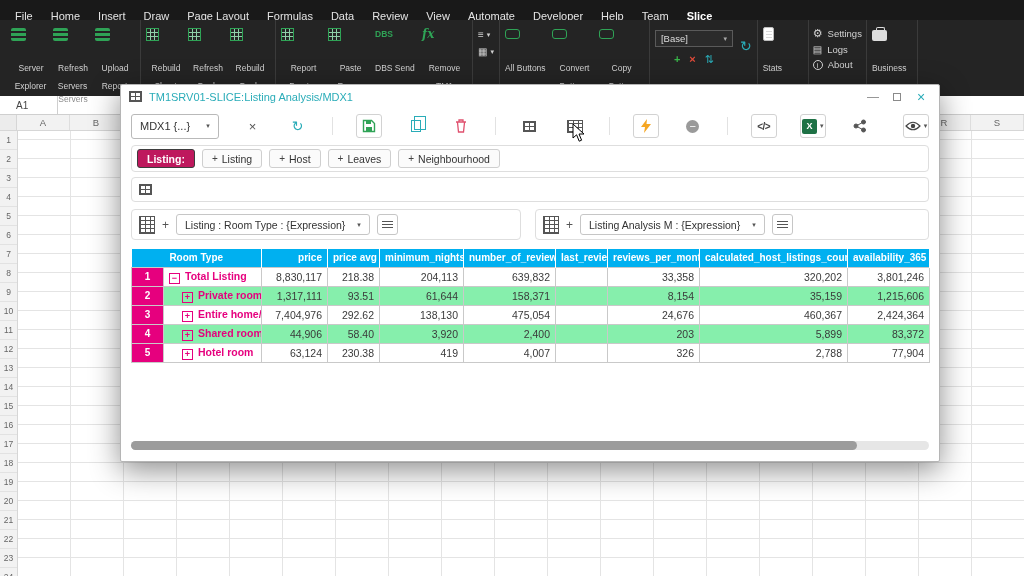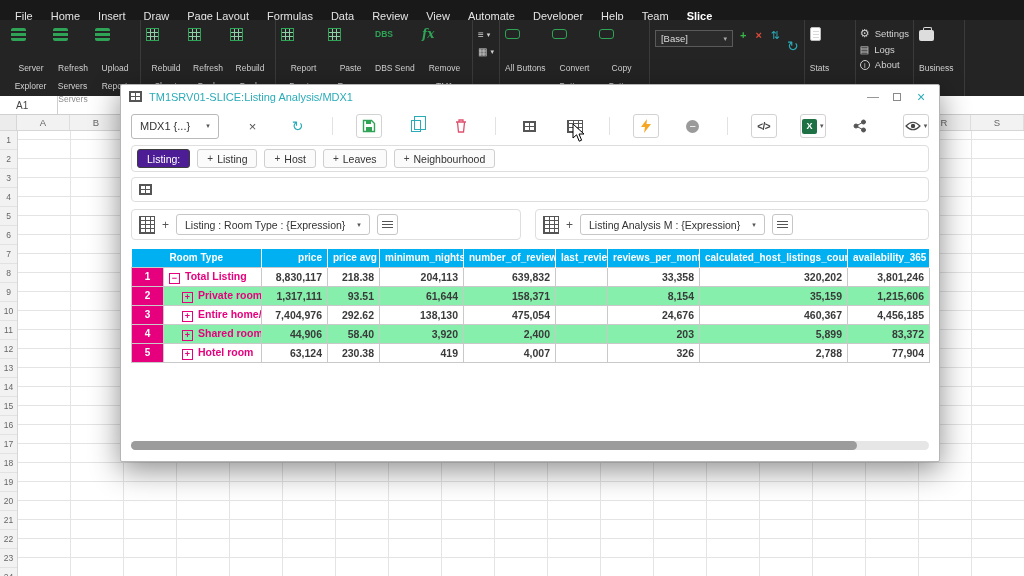--- a/index.html
+++ b/index.html
@@ -33,21 +33,21 @@
   .i-case::before{content:"";position:absolute;top:-3px;left:4px;width:7px;height:3px;border:1px solid #ddd;border-bottom:none;border-radius:2px 2px 0 0}
   .i-gear{font-size:11px;color:#d2d2d2}
   .i-doc{font-size:10px;color:#d2d2d2}
   .i-info{width:10px;height:10px;border:1px solid #d2d2d2;border-radius:50%;color:#d2d2d2;font-size:7.5px;line-height:9px;text-align:center}
 
   .minigrp{display:flex;flex-direction:column;gap:6px;padding-top:9px}
   .minibtn{display:flex;align-items:center;gap:3px;color:#cfcfcf;font-size:10px;cursor:default}
   .minicaret{font-size:7px}
 
   .basegrp{display:flex;gap:7px;padding-top:8px;align-items:flex-start}
-  .basecol{display:flex;flex-direction:row;gap:7px}
+  .basecol{display:flex;flex-direction:column;gap:7px}
   .baseselect{width:78px;height:17px;background:#2b2b2b;border:1px solid #5a5a5a;color:#ddd;font-size:9.5px;display:flex;align-items:center;justify-content:space-between;padding:0 5px}
   .baseselect .bcaret{font-size:7px;color:#aaa}
   .baseicons{display:flex;gap:9px;justify-content:center;font-size:11px;line-height:1}
   .bplus{color:#39b54a;font-weight:bold}
   .bx{color:#e04b3a;font-weight:bold}
   .bud{color:#2aacb8}
   .bref{color:#2aacb8;font-size:14px;margin-top:8px}
 
   .sidegrp{display:flex;flex-direction:column;gap:4px;padding:7px 4px 0}
   .siderow{display:flex;align-items:center;gap:5px;font-size:9.5px;color:#d2d2d2;cursor:default}
@@ -87,21 +87,21 @@
   .gi{width:13px;height:11px;border:1px solid #555;background-image:repeating-linear-gradient(0deg,#555 0 1px,transparent 1px 4px),repeating-linear-gradient(90deg,#555 0 1px,transparent 1px 5px)}
   .gi.big{width:16px;height:13px}
   .gi.tall{width:16px;height:18px}
   .minuscirc{width:13px;height:13px;border-radius:50%;background:#9a9a9a;color:#fff;font-size:11px;line-height:12px;text-align:center}
   .t-code{font-size:10px;font-weight:bold;color:#444;letter-spacing:-.5px}
   .i-xl{width:15px;height:15px;background:#1e7145;color:#fff;font-size:9px;font-weight:bold;display:flex;align-items:center;justify-content:center;border-radius:2px}
   .eyebtn{margin-left:auto}
 
   .tabsbar{margin:1px 10px 0;border:1px solid #dedede;border-radius:4px;height:27px;display:flex;align-items:center;gap:7px;padding:0 5px}
   .tab{height:19px;display:flex;align-items:center;gap:4px;padding:0 9px;border:1px solid #cfcfcf;border-radius:3px;background:#fbfbfb;font-size:10.5px;color:#333;cursor:default}
-  .tab.active{background:#4c1d95;border-color:#3d3d3d;color:#fff;font-weight:normal}
+  .tab.active{background:#be185d;border-color:#3d3d3d;color:#fff;font-weight:bold}
   .tplus{font-size:10px;color:#444}
 
   .rowbar{margin:5px 10px 0;border:1px solid #dedede;border-radius:4px;height:25px;display:flex;align-items:center;padding:0 7px}
 
   .exprrow{margin:7px 10px 9px;display:flex;gap:14px}
   .exprbox{border:1px solid #dedede;border-radius:4px;height:31px;display:flex;align-items:center;gap:7px;padding:0 7px}
   .exprbox.left{width:390px}
   .exprbox.right{flex:1}
   .eplus{font-size:12px;color:#555}
   .expr-select{height:21px;border:1px solid #c6c6c6;border-radius:3px;display:flex;align-items:center;gap:12px;padding:0 8px;font-size:10.5px;color:#333;cursor:default}
@@ -110,21 +110,21 @@
 
   .tbl{width:798px;border-collapse:collapse;table-layout:fixed;margin:0 10px}
   .tbl th{background:#00b0f0;color:#fff;font-size:10px;height:18px;padding:0 5px;text-align:right;font-weight:bold;border-right:1px solid rgba(255,255,255,.35);overflow:hidden;white-space:nowrap}
   .tbl th.c-room{text-align:center}
   .tbl td{height:19px;border:1px solid #c9c9c9;font-size:10.5px;padding:0 5px;background:#fff;overflow:hidden;white-space:nowrap}
   .tbl tr.alt td{background:#86efac}
   .tbl td.rn{background:#e6007e;color:#fff;font-weight:bold;text-align:center;font-size:10px}
   .tbl tr.alt td.rn{background:#e6007e}
   .tbl td.rt{color:#e6007e;font-weight:bold}
   .tbl tr.child td.rt{padding-left:18px}
-  .tbl td.num{text-align:right;color:#3a3a3a;font-weight:bold}
+  .tbl td.num{text-align:right;color:#3a3a3a;font-weight:normal}
   .tgl{display:inline-block;width:11px;height:11px;border:1px solid #e6007e;font-size:9px;line-height:9px;text-align:center;margin-right:5px;font-weight:bold;vertical-align:-1px;color:#e6007e}
 
   .dlg-scroll{margin:auto 10px 11px;height:9px;background:#e6e6e6;border-radius:5px;position:relative}
   .dlg-thumb{position:absolute;left:0;top:0;bottom:0;width:91%;background:#9c9c9c;border-radius:5px}
 
   .cursor{position:absolute;left:572px;top:123px;z-index:60;pointer-events:none}
 </style>
 </head>
 <body>
 
@@ -653,21 +653,21 @@
         <tr class="child">
           <td class="rn">3</td>
           <td class="rt"><span class="tgl">+</span><span>Entire home/apt</span></td>
           <td class="num">7,404,976</td>
           <td class="num">292.62</td>
           <td class="num">138,130</td>
           <td class="num">475,054</td>
           <td class="num"></td>
           <td class="num">24,676</td>
           <td class="num">460,367</td>
-          <td class="num">4,456,185</td>
+          <td class="num">2,424,364</td>
         </tr>
 
         <tr class="child alt">
           <td class="rn">4</td>
           <td class="rt"><span class="tgl">+</span><span>Shared room</span></td>
           <td class="num">44,906</td>
           <td class="num">58.40</td>
           <td class="num">3,920</td>
           <td class="num">2,400</td>
           <td class="num"></td>

